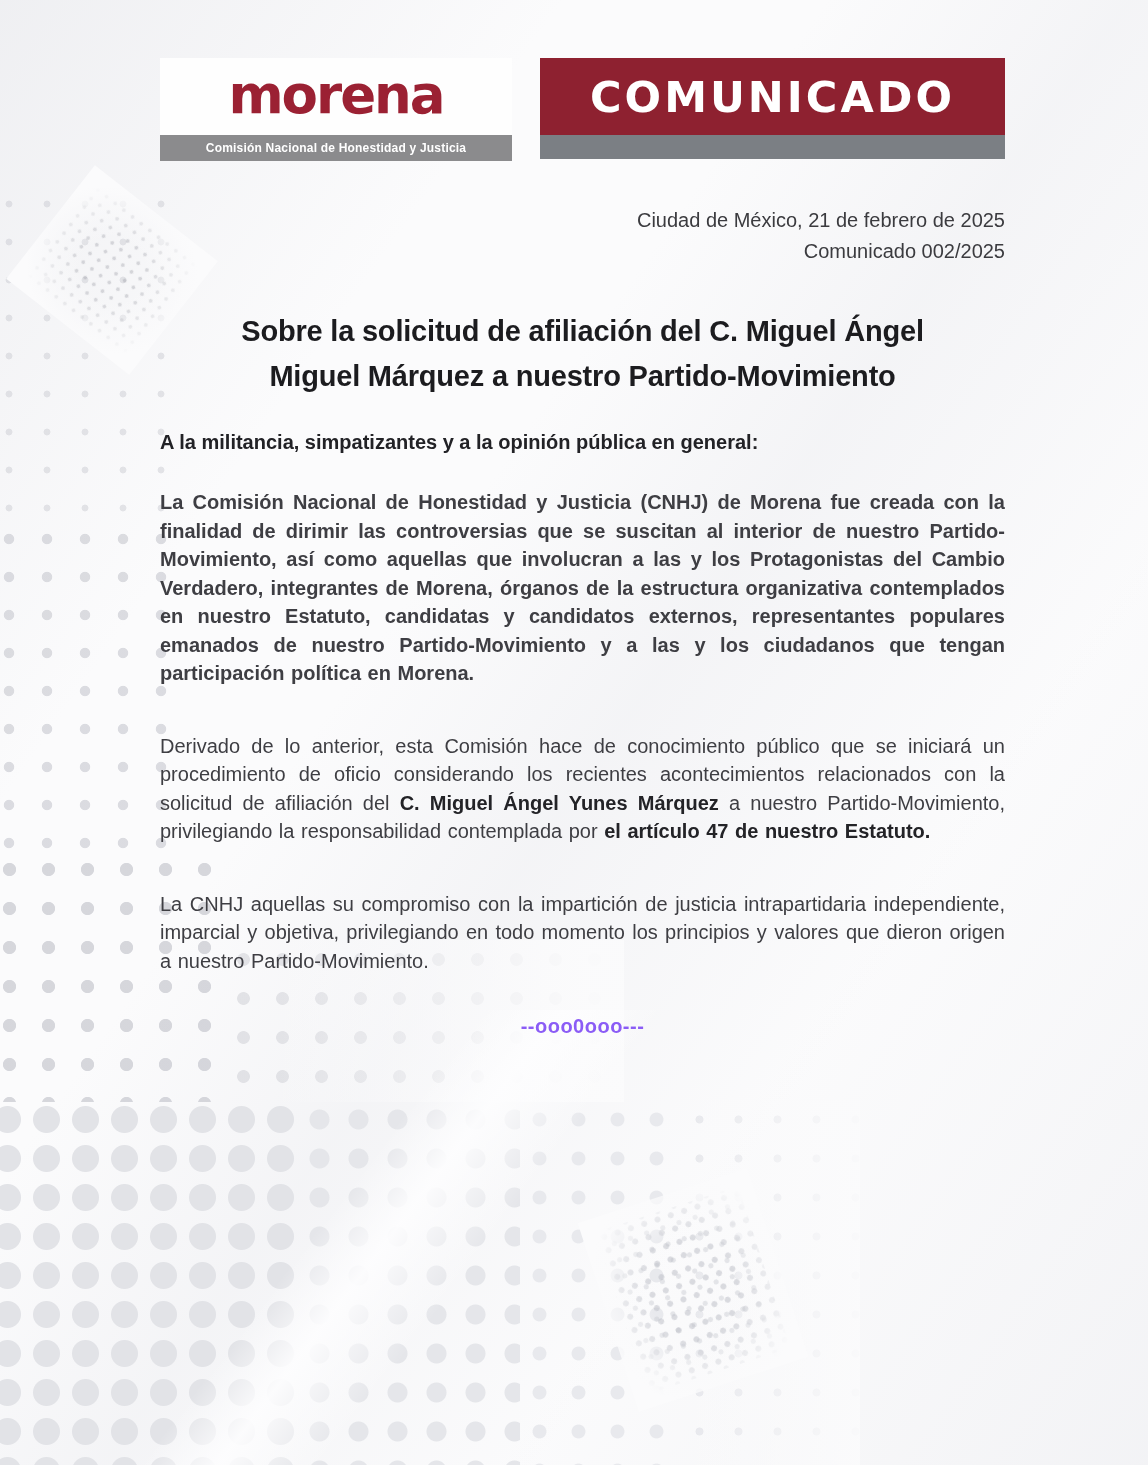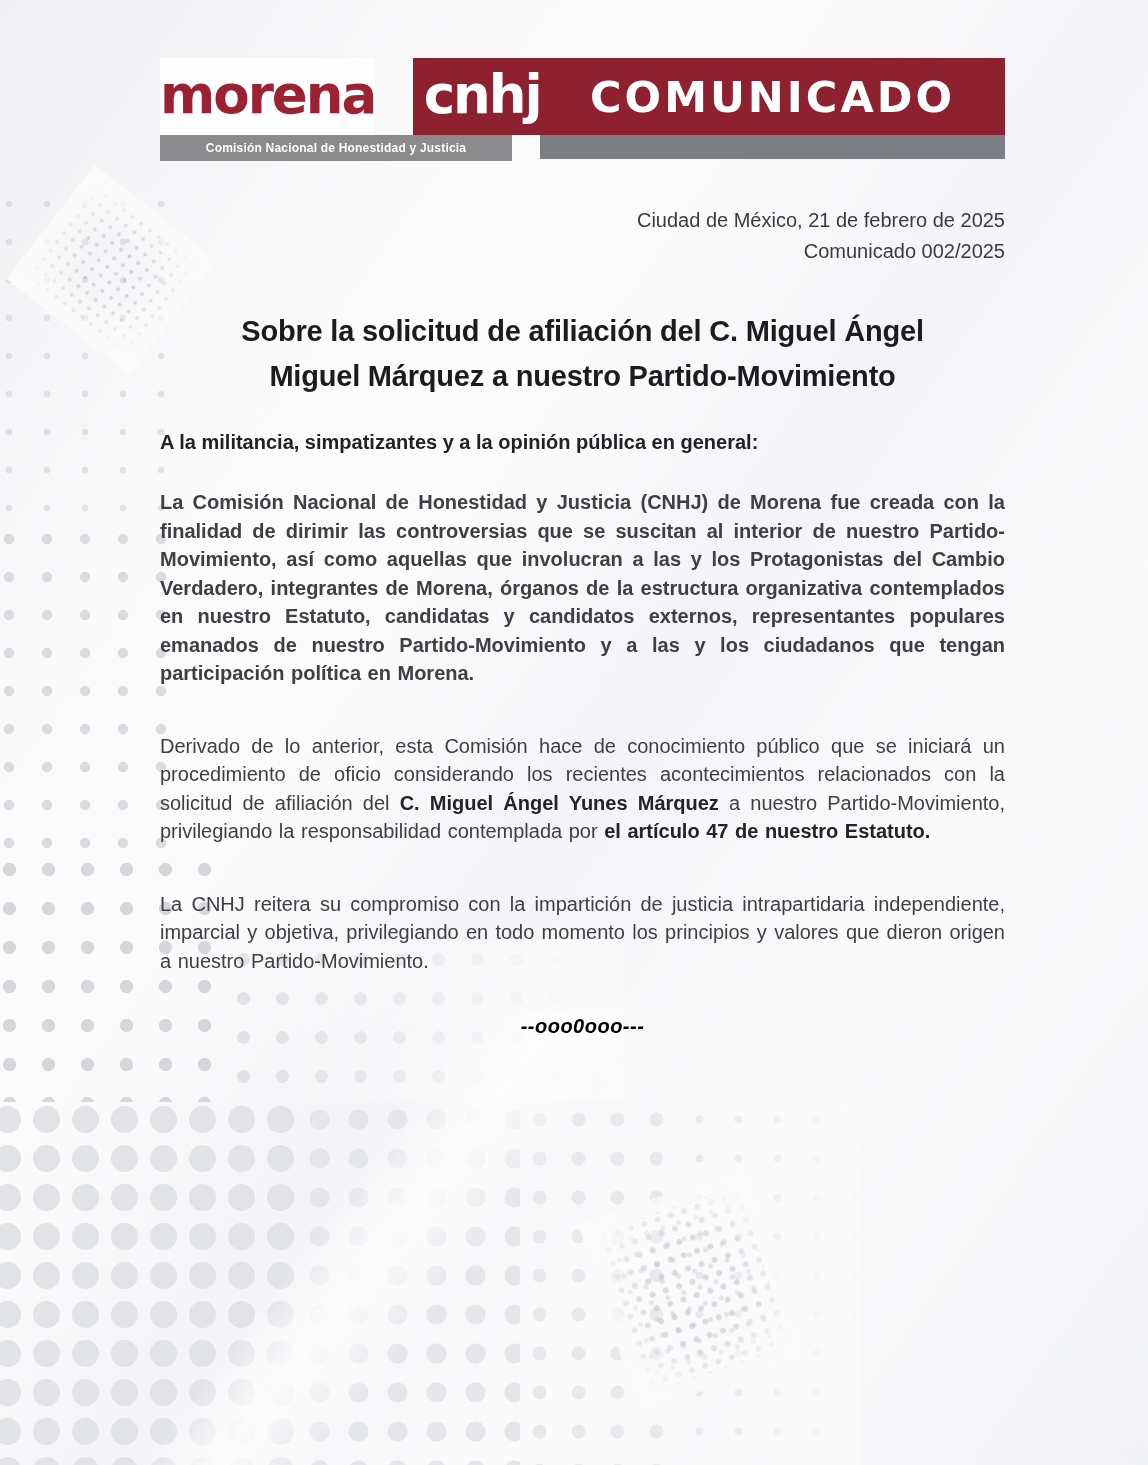--- a/index.html
+++ b/index.html
@@ -192,22 +192,21 @@
   }
   .body-p.first { margin-top: 34px; font-weight: bold; }
   .b { font-weight: bold; color: #232327; }
 
   .closing {
     margin: 40px 0 10px;
     text-align: center;
     font-size: 20px;
     font-weight: bold;
     letter-spacing: 0.5px;
-    color: #000000;
-    font-style: italic;
+    color: #8b5cf6;
   }
 </style>
 </head>
 <body>
 
 <div class="page">
 
   <div class="bg bg-soft"></div>
   <div class="dots dots-left-a"></div>
   <div class="dots dots-left-b"></div>
@@ -220,21 +219,20 @@
   <div class="streak streak-bottom"></div>
   <div class="cluster cluster-top"></div>
   <div class="cluster cluster-bottom"></div>
 
   <div class="content">
 
     <header class="header-row">
       <div class="logo">
         <div class="logo-top">
           <div class="logo-morena">morena</div>
-          <div class="logo-cnhj">cnhj</div>
         </div>
         <div class="logo-bar">Comisión Nacional de Honestidad y Justicia</div>
       </div>
       <div class="banner">
         <div class="banner-main">COMUNICADO</div>
         <div class="banner-bar"></div>
       </div>
     </header>
 
     <div class="meta">
@@ -243,18 +241,18 @@
     </div>
 
     <h1 class="title"><span>Sobre la solicitud de afiliación del C. Miguel Ángel</span><br><span>Miguel Márquez a nuestro Partido-Movimiento</span></h1>
 
     <p class="salutation">A la militancia, simpatizantes y a la opinión pública en general:</p>
 
     <p class="body-p first">La Comisión Nacional de Honestidad y Justicia (CNHJ) de Morena fue creada con la finalidad de dirimir las controversias que se suscitan al interior de nuestro Partido-Movimiento, así como aquellas que involucran a las y los Protagonistas del Cambio Verdadero, integrantes de Morena, órganos de la estructura organizativa contemplados en nuestro Estatuto, candidatas y candidatos externos, representantes populares emanados de nuestro Partido-Movimiento y a las y los ciudadanos que tengan participación política en Morena.</p>
 
     <p class="body-p"><span>Derivado de lo anterior, esta Comisión hace de conocimiento público que se iniciará un procedimiento de oficio considerando los recientes acontecimientos relacionados con la solicitud de afiliación del </span><span class="b">C. Miguel Ángel Yunes Márquez</span><span> a nuestro Partido-Movimiento, privilegiando la responsabilidad contemplada por </span><span class="b">el artículo 47 de nuestro Estatuto.</span></p>
 
-    <p class="body-p">La CNHJ reitera su compromiso con la impartición de justicia intrapartidaria independiente, imparcial y objetiva, privilegiando en todo momento los principios y valores que dieron origen a nuestro Partido-Movimiento.</p>
+    <p class="body-p">La CNHJ aquellas su compromiso con la impartición de justicia intrapartidaria independiente, imparcial y objetiva, privilegiando en todo momento los principios y valores que dieron origen a nuestro Partido-Movimiento.</p>
 
     <p class="closing">--ooo0ooo---</p>
 
   </div>
 </div>
 
 </body></html>

